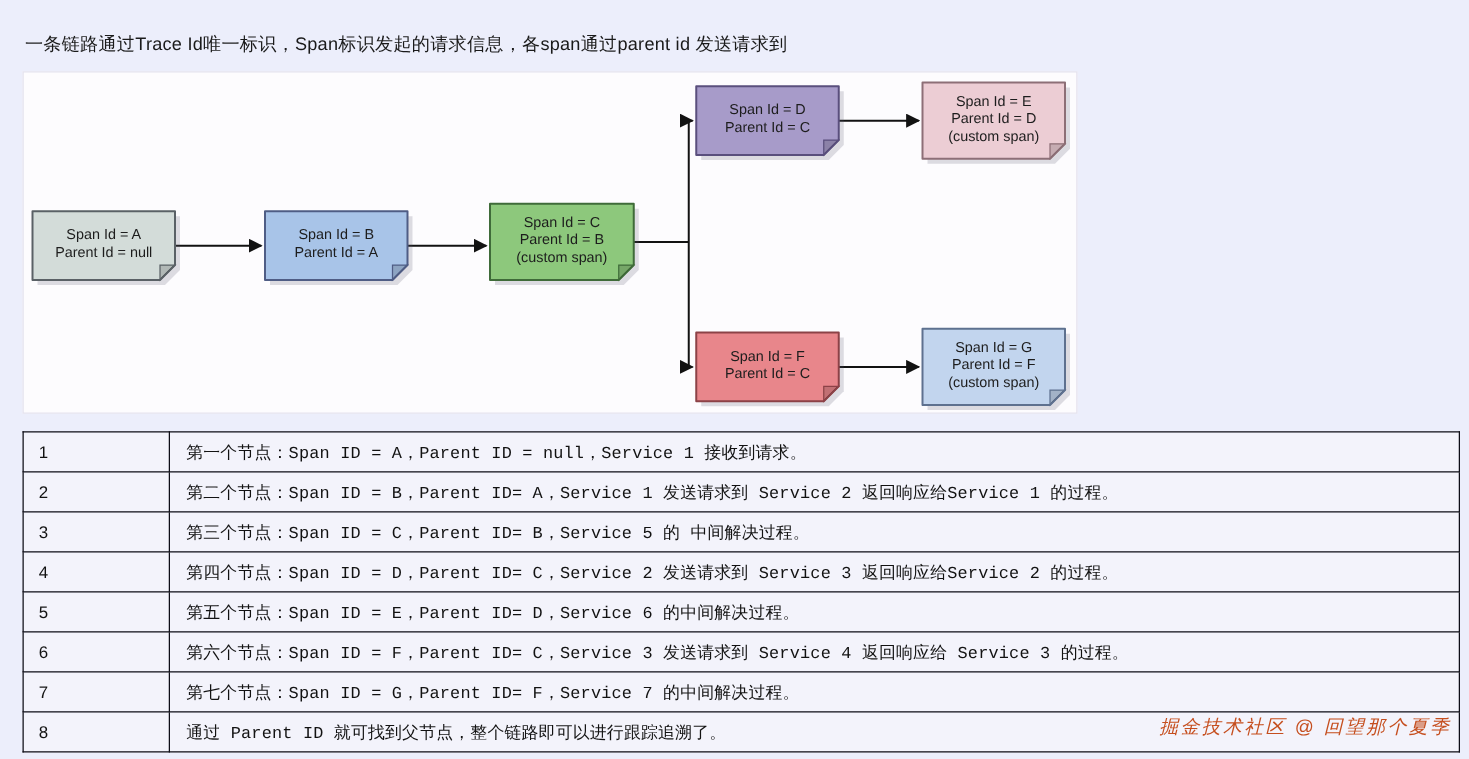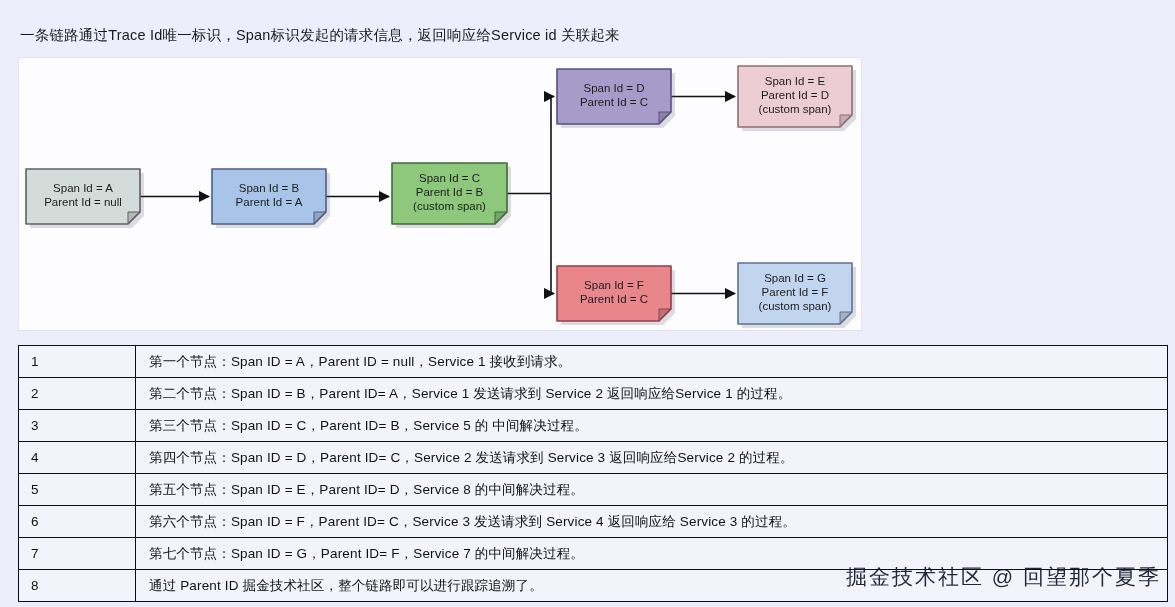--- a/index.html
+++ b/index.html
@@ -74,39 +74,41 @@
     overflow: hidden;
     white-space: nowrap;
   }
   #steps-table td.idx {
     width: 104px;
     padding-left: 12px;
   }
   #steps-table td.desc {
     padding-left: 13px;
     letter-spacing: 0.15px;
+    font-family: Liberation Mono, monospace;
   }
 
   
   #watermark {
     position: absolute;
     right: 14px;
     bottom: 16px;
-    font-size: 21px;
-    color: #0f172a;
+    font-size: 15px;
+    color: #c2410c;
     letter-spacing: 2px;
     white-space: nowrap;
     pointer-events: none;
     opacity: 0.92;
+    font-style: italic;
   }
 </style>
 </head>
 <body>
 
-<div id="caption">一条链路通过Trace Id唯一标识，Span标识发起的请求信息，返回响应给Service id 关联起来</div>
+<div id="caption">一条链路通过Trace Id唯一标识，Span标识发起的请求信息，各span通过parent id 发送请求到</div>
 
 <div id="diagram-panel">
   <svg id="diagram-svg" viewBox="0 0 844 274">
     <defs>
       <marker id="arrow" viewBox="0 0 10 10" refX="9" refY="5" markerWidth="7" markerHeight="7" orient="auto-start-reverse">
         <path d="M 0 0 L 10 5 L 0 10 z" fill="#121212"></path>
       </marker>
     </defs>
     <g id="edges-layer">
         <path d="M 121 138.5 H 190" fill="none" stroke="#121212" stroke-width="1.6" marker-end="url(#arrow)"></path>
@@ -187,30 +189,30 @@
       <tr>
         <td class="idx">3</td>
         <td class="desc">第三个节点：Span ID = C，Parent ID= B，Service 5 的 中间解决过程。</td>
       </tr>
       <tr>
         <td class="idx">4</td>
         <td class="desc">第四个节点：Span ID = D，Parent ID= C，Service 2 发送请求到 Service 3 返回响应给Service 2 的过程。</td>
       </tr>
       <tr>
         <td class="idx">5</td>
-        <td class="desc">第五个节点：Span ID = E，Parent ID= D，Service 8 的中间解决过程。</td>
+        <td class="desc">第五个节点：Span ID = E，Parent ID= D，Service 6 的中间解决过程。</td>
       </tr>
       <tr>
         <td class="idx">6</td>
         <td class="desc">第六个节点：Span ID = F，Parent ID= C，Service 3 发送请求到 Service 4 返回响应给 Service 3 的过程。</td>
       </tr>
       <tr>
         <td class="idx">7</td>
         <td class="desc">第七个节点：Span ID = G，Parent ID= F，Service 7 的中间解决过程。</td>
       </tr>
       <tr>
         <td class="idx">8</td>
-        <td class="desc">通过 Parent ID 掘金技术社区，整个链路即可以进行跟踪追溯了。</td>
+        <td class="desc">通过 Parent ID 就可找到父节点，整个链路即可以进行跟踪追溯了。</td>
       </tr>
     </tbody>
 </table>
 
 <div id="watermark">掘金技术社区 @ 回望那个夏季</div>
 
 </body></html>

